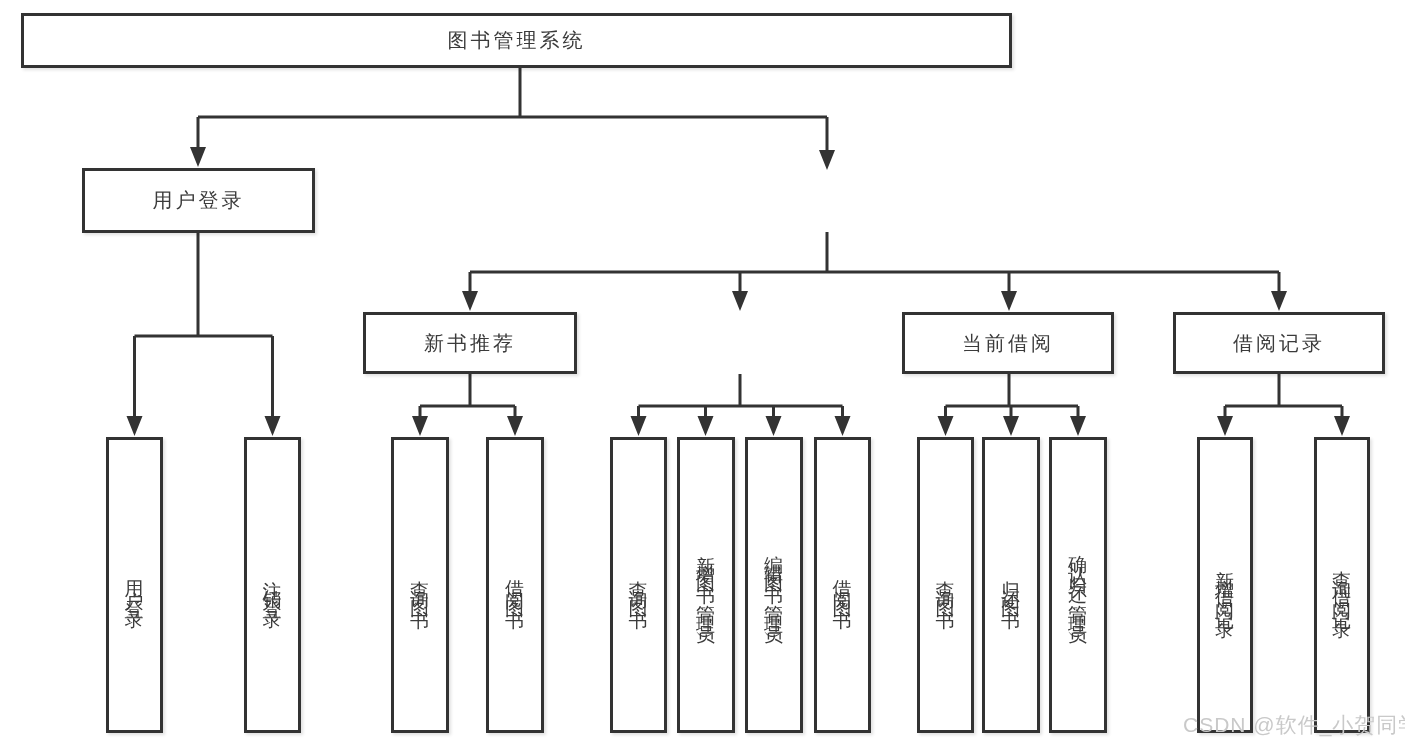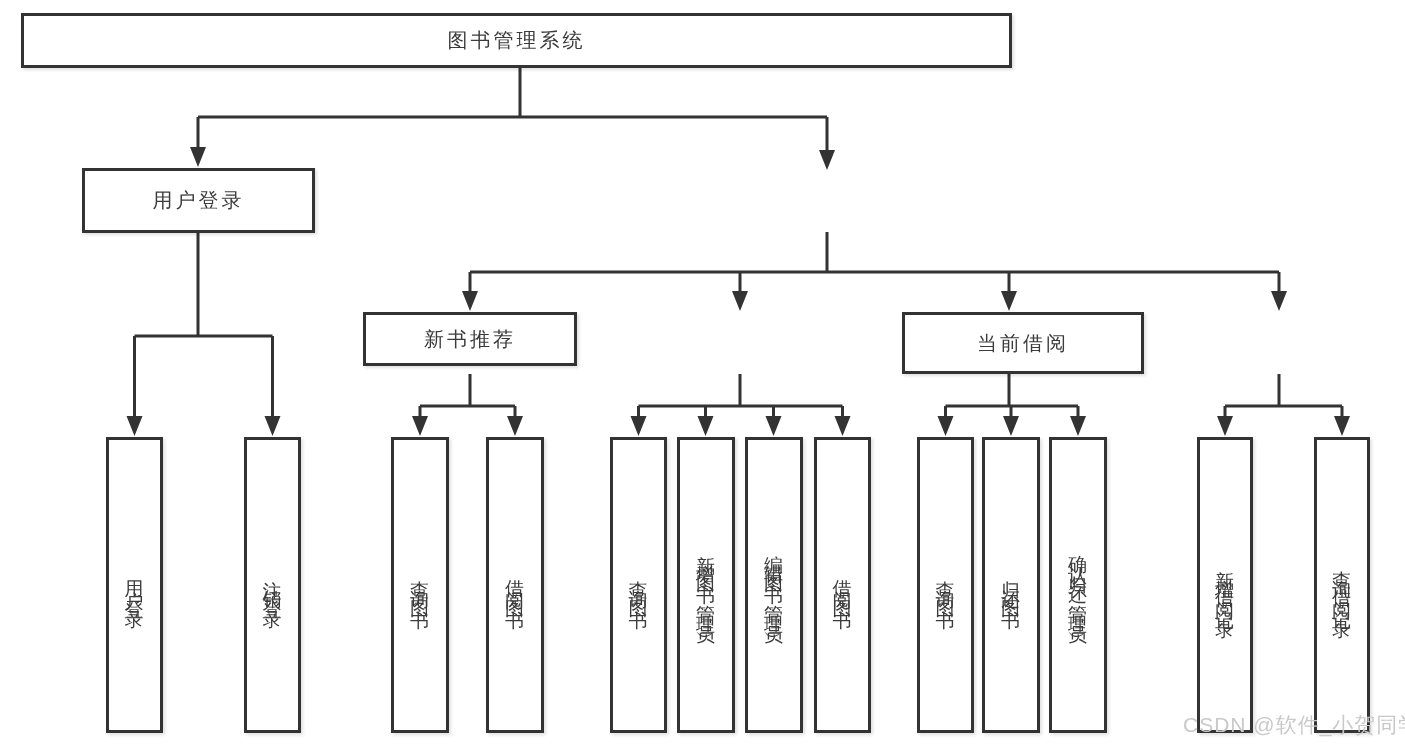--- a/index.html
+++ b/index.html
@@ -102,25 +102,28 @@
   </svg>
 
   <div class="node" style="left:21px;top:13px;width:991px;height:55px">
     <span>图书管理系统</span>
   </div>
 
   <div class="node" style="left:82px;top:168px;width:233px;height:65px">
     <span>用户登录</span>
   </div>
 
-  <div class="node" style="left:363px;top:312px;width:214px;height:54px">
+  <div class="node" style="left:363px;top:312px;width:214px;height:62px">
     <span>新书推荐</span>
   </div>
-  <div class="node" style="left:902px;top:312px;width:242px;height:62px">
+  <div class="node" style="left:902px;top:312px;width:212px;height:62px">
     <span>当前借阅</span>
+  </div>
+  <div class="node" style="left:1173px;top:312px;width:212px;height:62px">
+    <span>借阅记录</span>
   </div>
 
   <div class="leaf" style="left:106px;width:57px">
     <span class="vtext">用户登录</span>
   </div>
   <div class="leaf" style="left:244px;width:57px">
     <span class="vtext">注销登录</span>
   </div>
 
   <div class="leaf" style="left:391px;width:58px">

